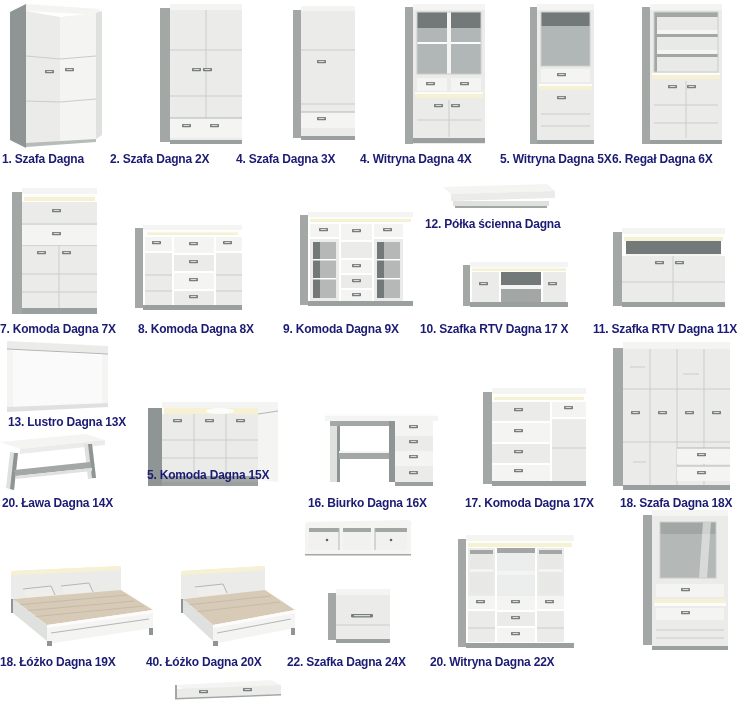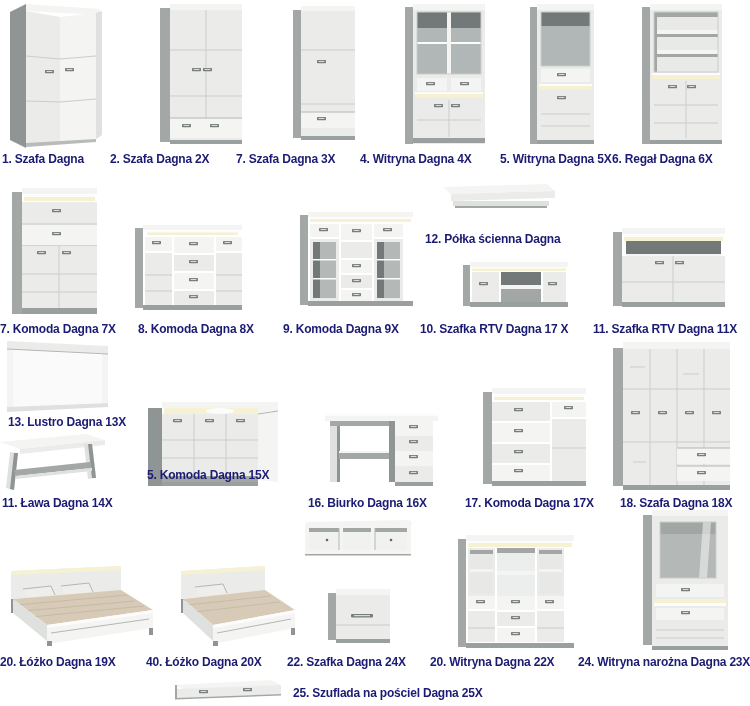--- a/index.html
+++ b/index.html
@@ -528,36 +528,34 @@
   <polygon class="f" points="2,9 108,5 108,14 2,18"></polygon>
   <polygon class="s" points="2,5 2,18 4,18 4,5"></polygon>
   <use href="#hdl" x="26" y="10"></use>
         <use href="#hdl" x="70" y="8"></use>
   <polygon class="nic2" points="2,18 108,14 108,15.5 2,19.5"></polygon>
 </svg>
     </div>
 
 <div class="cap" style="left:2px;top:152px">1. Szafa Dagna</div>
 <div class="cap" style="left:110px;top:152px">2. Szafa Dagna 2X</div>
-<div class="cap" style="left:236px;top:152px">7. Szafa Dagna 3X</div>
+<div class="cap" style="left:236px;top:152px">4. Szafa Dagna 3X</div>
 <div class="cap" style="left:360px;top:152px">4. Witryna Dagna 4X</div>
 <div class="cap" style="left:500px;top:152px">5. Witryna Dagna 5X</div>
 <div class="cap" style="left:612px;top:152px">6. Regał Dagna 6X</div>
 <div class="cap" style="left:0px;top:322px">7. Komoda Dagna 7X</div>
 <div class="cap" style="left:138px;top:322px">8. Komoda Dagna 8X</div>
 <div class="cap" style="left:283px;top:322px">9. Komoda Dagna 9X</div>
 <div class="cap" style="left:420px;top:322px">10. Szafka RTV Dagna 17 X</div>
 <div class="cap" style="left:593px;top:322px">11. Szafka RTV Dagna 11X</div>
-<div class="cap" style="left:425px;top:232px">12. Półka ścienna Dagna</div>
+<div class="cap" style="left:425px;top:217px">12. Półka ścienna Dagna</div>
 <div class="cap" style="left:8px;top:415px">13. Lustro Dagna 13X</div>
-<div class="cap" style="left:2px;top:496px">11. Ława Dagna 14X</div>
+<div class="cap" style="left:2px;top:496px">20. Ława Dagna 14X</div>
 <div class="cap" style="left:147px;top:468px">5. Komoda Dagna 15X</div>
 <div class="cap" style="left:308px;top:496px">16. Biurko Dagna 16X</div>
 <div class="cap" style="left:465px;top:496px">17. Komoda Dagna 17X</div>
 <div class="cap" style="left:620px;top:496px">18. Szafa Dagna 18X</div>
-<div class="cap" style="left:0px;top:655px">20. Łóżko Dagna 19X</div>
+<div class="cap" style="left:0px;top:655px">18. Łóżko Dagna 19X</div>
 <div class="cap" style="left:146px;top:655px">40. Łóżko Dagna 20X</div>
 <div class="cap" style="left:287px;top:655px">22. Szafka Dagna 24X</div>
 <div class="cap" style="left:430px;top:655px">20. Witryna Dagna 22X</div>
-<div class="cap" style="left:578px;top:655px">24. Witryna narożna Dagna 23X</div>
-<div class="cap" style="left:293px;top:686px">25. Szuflada na pościel Dagna 25X</div>
 
 </div>
 
 </body></html>

